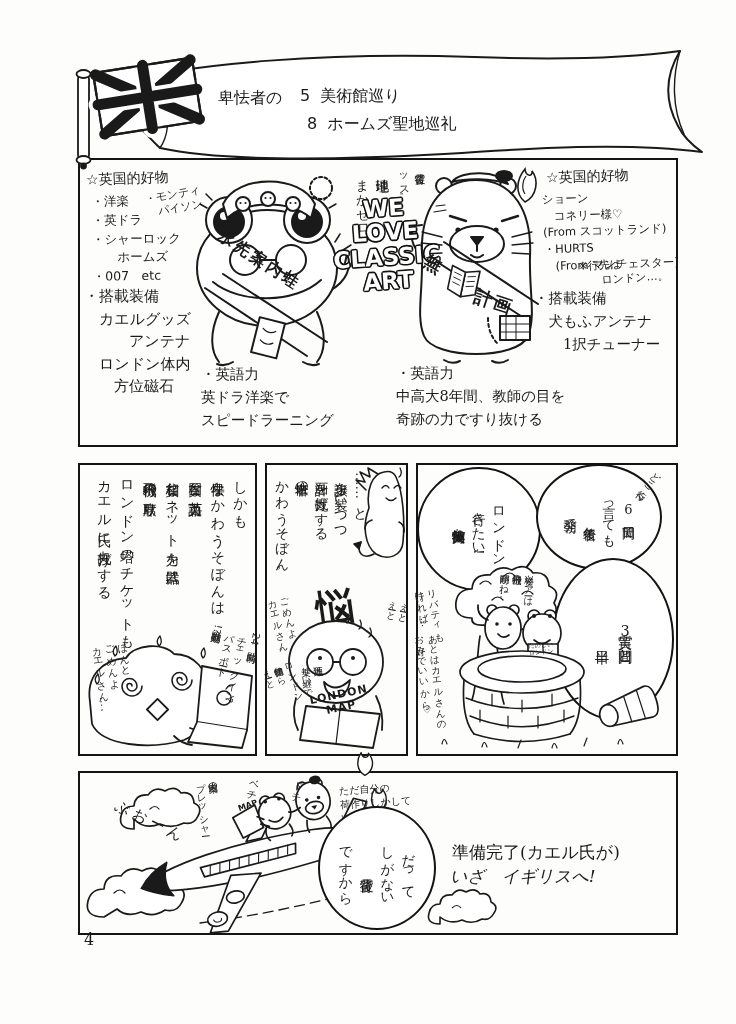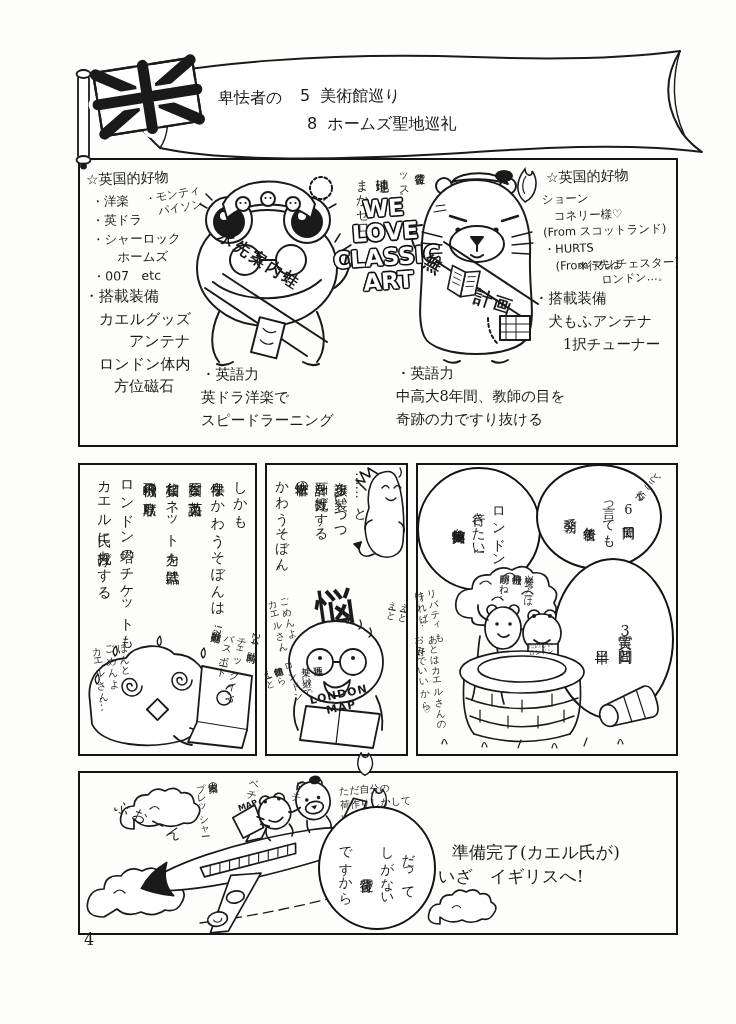--- a/index.html
+++ b/index.html
@@ -400,15 +400,15 @@
 <div class="t" style="left:238px;top:800px;font-size:8px;font-weight:600;transform:rotate(-20deg);">MAP</div>
 
 <div class="bubble" style="left:318px;top:806px;width:118px;height:124px;">
   <div class="t v serif" style="position:static;font-size:13.5px;line-height:1.55;">だって
 しがない
 背後霊
 ですから</div>
 </div>
 
 <div class="t serif" style="left:452px;top:808px;font-size:17px;margin-top:32px;">準備完了(カエル氏が)</div>
-<div class="t serif" style="left:438px;top:864px;font-size:17px;">いざ　イギリスへ!</div>
+<div class="t serif" style="left:450px;top:864px;font-size:17px;font-style:italic;">いざ　イギリスへ!</div>
 
 <div class="t serif" style="left:84px;top:928px;font-size:16px;">4</div>
 
 </body></html>

